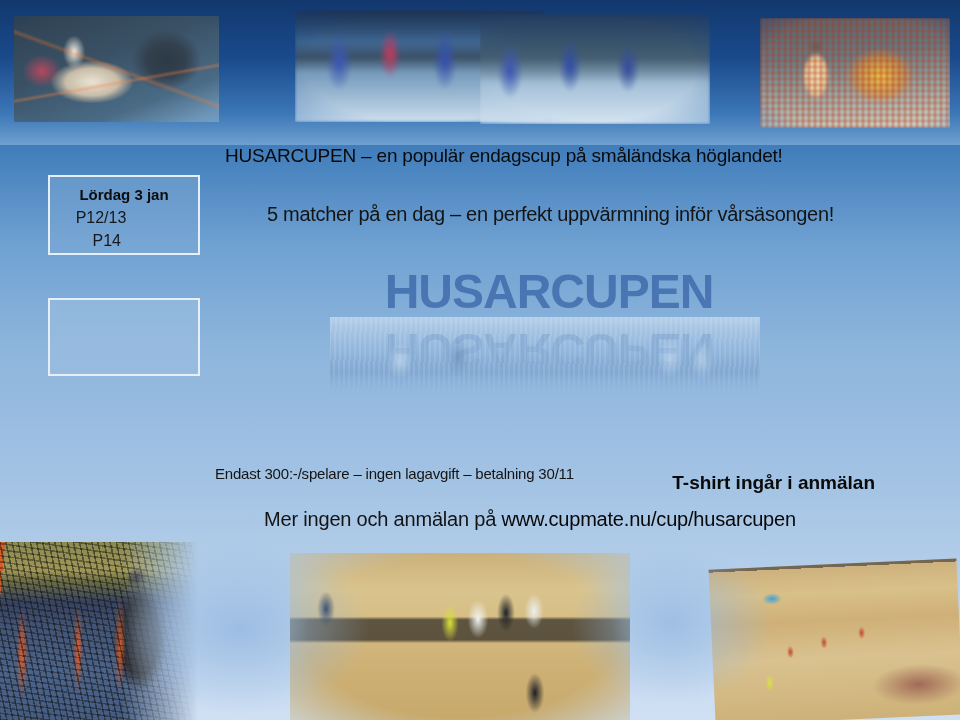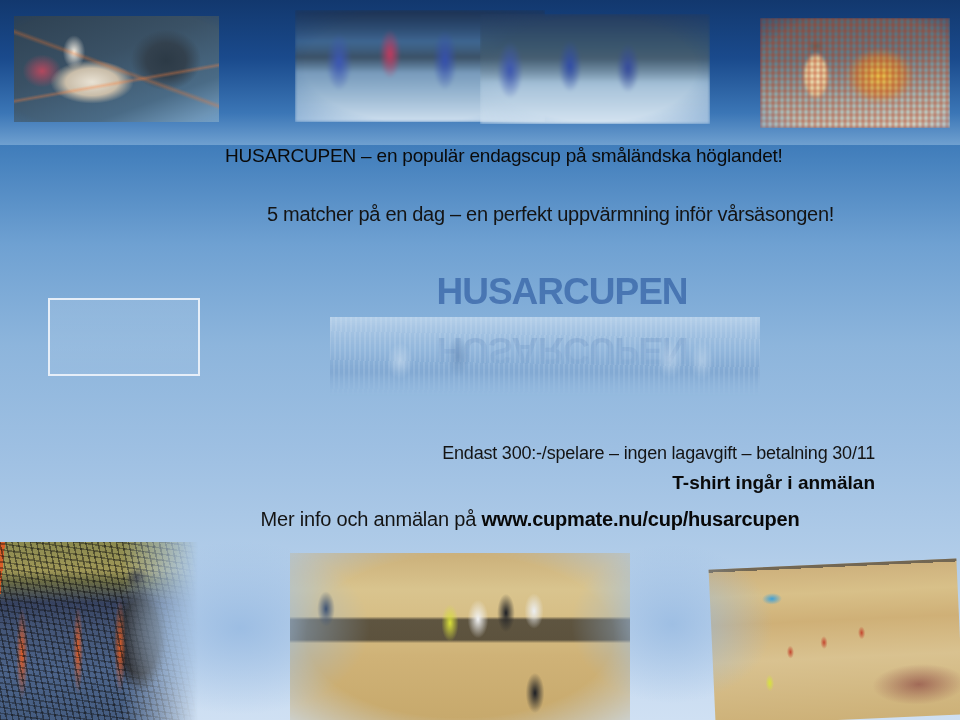--- a/index.html
+++ b/index.html
@@ -96,22 +96,22 @@
       radial-gradient(ellipse 16px 30px at 128px 40px, rgba(40,70,120,.45) 0%, rgba(40,70,120,0) 70%),
       radial-gradient(ellipse 18px 28px at 340px 42px, rgba(255,255,255,.70) 0%, rgba(255,255,255,0) 70%),
       radial-gradient(ellipse 16px 28px at 372px 44px, rgba(255,255,255,.60) 0%, rgba(255,255,255,0) 70%),
       repeating-linear-gradient(92deg, rgba(255,255,255,.22) 0 2px, rgba(255,255,255,0) 2px 5px),
       linear-gradient(180deg, rgba(235,243,252,.75) 0%, rgba(150,180,215,.55) 45%, rgba(70,110,165,.55) 70%, rgba(120,160,205,.35) 100%);
     -webkit-mask-image:linear-gradient(180deg, rgba(0,0,0,.85) 0%, rgba(0,0,0,.55) 65%, rgba(0,0,0,0) 100%);
     mask-image:linear-gradient(180deg, rgba(0,0,0,.85) 0%, rgba(0,0,0,.55) 65%, rgba(0,0,0,0) 100%);
     opacity:.75;
   }
   .wm-text{
-    position:absolute;left:17px;top:0;width:430px;
-    font-size:37px;font-weight:bold;letter-spacing:-1px;
+    position:absolute;left:4px;top:0;width:430px;
+    font-size:48px;font-weight:bold;letter-spacing:-1px;
     color:rgba(40,86,156,.62);
     text-align:center;line-height:60px;
     font-family:"Liberation Sans", sans-serif;
   }
   .wm-text.reflect{
     top:58px;
     transform:scaleY(-1);
     -webkit-mask-image:linear-gradient(180deg, rgba(0,0,0,0) 18%, rgba(0,0,0,.55) 100%);
     mask-image:linear-gradient(180deg, rgba(0,0,0,0) 18%, rgba(0,0,0,.55) 100%);
     color:rgba(40,86,156,.40);
@@ -145,32 +145,32 @@
   .headline{
     position:absolute;left:225px;top:145px;width:720px;
     font-size:19px;font-weight:normal;color:#0a0a0a;
     letter-spacing:-.2px;
   }
   .subline{
     position:absolute;left:228px;top:203px;width:720px;
     font-size:20px;color:#141414;letter-spacing:-.3px;margin-left:39px;
   }
   .priceline{
-    position:absolute;left:215px;top:443px;width:660px;
-    text-align:right;font-size:18px;color:#141414;letter-spacing:-.2px;
+    position:absolute;left:215px;top:465px;width:660px;
+    text-align:left;font-size:15px;color:#141414;letter-spacing:-.2px;
   }
   .tshirt{
     position:absolute;left:215px;top:472px;width:660px;
     text-align:right;font-size:19px;font-weight:bold;color:#0a0a0a;
   }
   .moreinfo{
     position:absolute;left:150px;top:508px;width:760px;
     text-align:center;font-size:20px;color:#141414;letter-spacing:-.2px;
   }
-  .moreinfo .url{font-weight:bold;color:#080808;}
+  .moreinfo .url{font-weight:normal;color:#080808;}
 
   
   .band-bottom{
     position:absolute;left:0;top:528px;width:960px;height:192px;overflow:hidden;
   }
   .ph-botleft{
     position:absolute;left:0px;top:14px;width:198px;height:178px;overflow:hidden;
     background:
       repeating-linear-gradient(78deg, rgba(20,20,20,.50) 0 1.5px, rgba(120,120,120,.05) 1.5px 6px),
       repeating-linear-gradient(8deg, rgba(20,20,20,.42) 0 1.5px, rgba(140,140,140,.05) 1.5px 6px),
@@ -237,29 +237,38 @@
 
   <div class="watermark-wrap">
     <div class="wm-photo"></div>
     <div class="wm-text reflect">HUSARCUPEN</div>
     <div class="wm-text">HUSARCUPEN</div>
   </div>
 
   <div class="headline">HUSARCUPEN – en populär endagscup på småländska höglandet!</div>
   <div class="subline">5 matcher på en dag – en perfekt uppvärmning inför vårsäsongen!</div>
 
+  <div class="datebox" id="box1">
+    <div class="dl">Lördag 3 jan</div>
+    <div class="dr">
+      <span class="col a">P12/13</span><span class="col b"></span>
+    </div>
+    <div class="dr">
+      <span class="col a">P14</span><span class="col b"></span>
+    </div>
+  </div>
 
   <div class="datebox" id="box2">
   </div>
 
 
   <div class="priceline">Endast 300:-/spelare – ingen lagavgift – betalning 30/11</div>
   <div class="tshirt">T-shirt ingår i anmälan</div>
   <div class="moreinfo">
-    <span>Mer info och anmälan på</span>
+    <span>Mer ingen och anmälan på</span>
     <span class="url">www.cupmate.nu/cup/husarcupen</span>
   </div>
 
   <div class="band-bottom">
     <div class="ph-botleft"></div>
     <div class="ph-botmid"></div>
     <div class="ph-botright"></div>
   </div>
   <div class="veil"></div>
 

